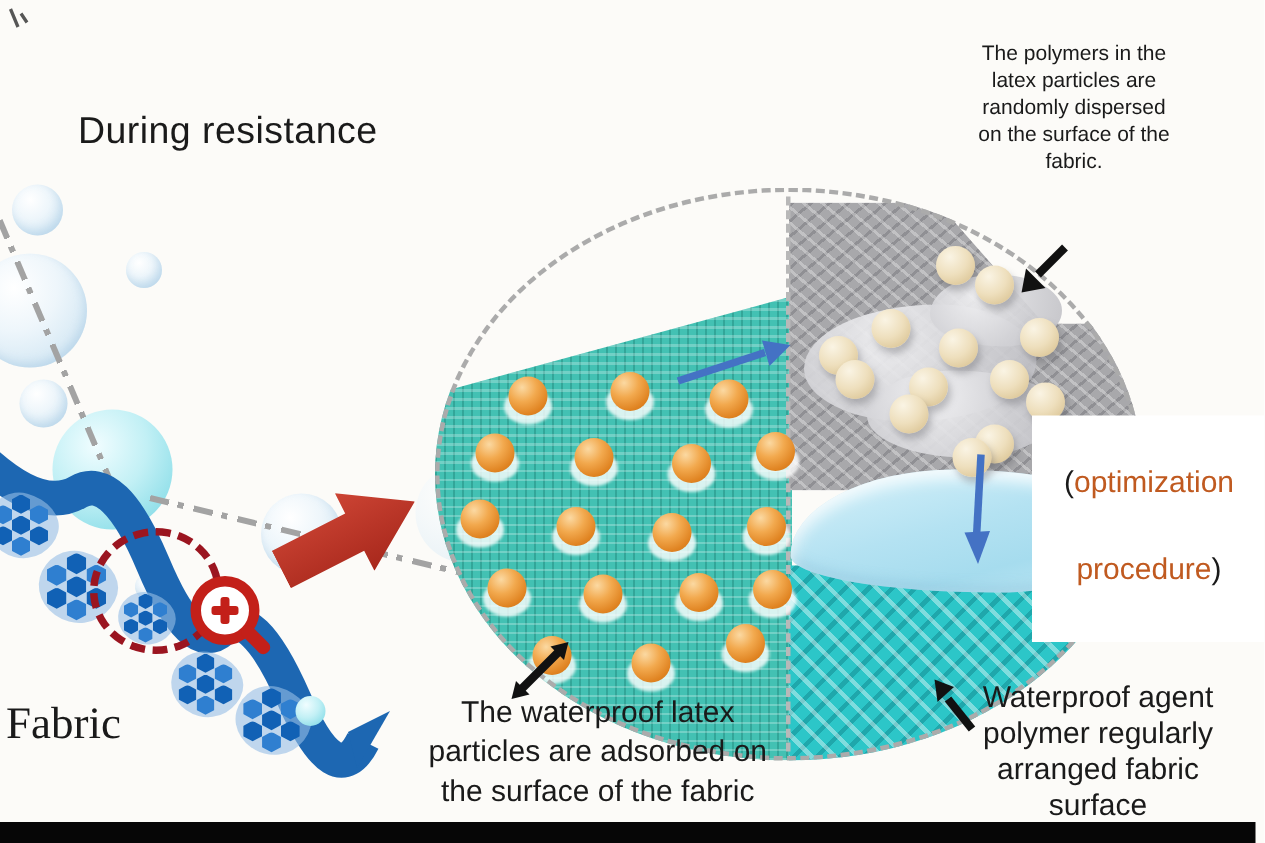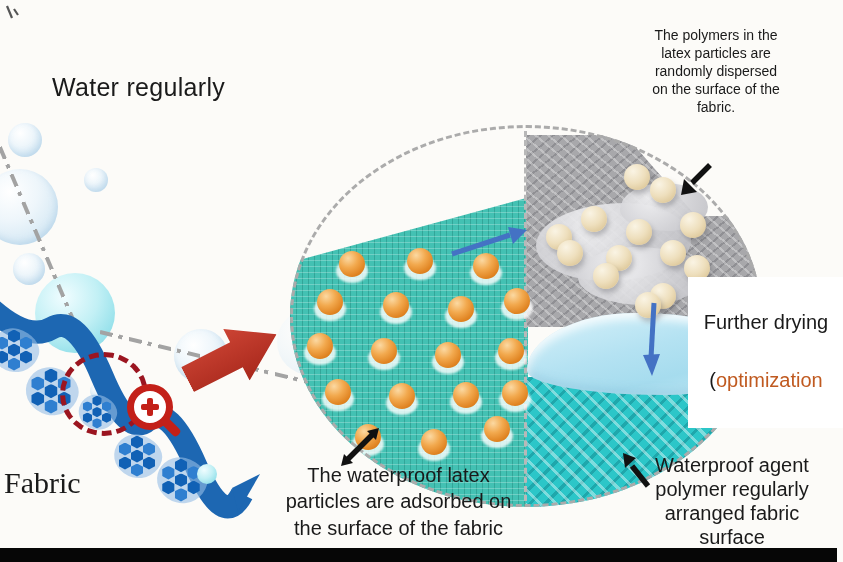--- a/index.html
+++ b/index.html
@@ -350,30 +350,30 @@
   <svg class="arrow-svg" style="left:336px;top:423px" width="48" height="48">
     <line class="blk-ln" x1="12" y1="36" x2="36" y2="12"></line>
     <polygon class="blk-hd" points="43,5 40,17 31,8"></polygon>
     <polygon class="blk-hd" points="5,43 17,40 8,31"></polygon>
   </svg>
   <svg class="arrow-svg" style="left:616px;top:444px" width="42" height="46">
     <line class="blk-ln" x1="32" y1="42" x2="16" y2="22"></line>
     <polygon class="blk-hd" points="7,9 20,14 9,24"></polygon>
   </svg>
 
-  <div id="title" class="txt">Water regularly</div>
+  <div id="title" class="txt">During resistance</div>
   <div id="fabric-label" class="txt">Fabric</div>
   <div id="txt-polymers" class="txt">The polymers in the
 latex particles are
 randomly dispersed
 on the surface of the
 fabric.</div>
   <div id="txt-further" class="txt">
-    <div>Further drying</div>
     <div><span>(</span><span class="orange">optimization</span></div>
+    <div><span class="orange">procedure</span><span>)</span></div>
   </div>
   <div id="txt-arranged" class="txt">Waterproof agent
 polymer regularly
 arranged fabric
 surface</div>
   <div id="txt-adsorbed" class="txt">The waterproof latex
 particles are adsorbed on
 the surface of the fabric</div>
 
   <div id="black-bar"></div>

